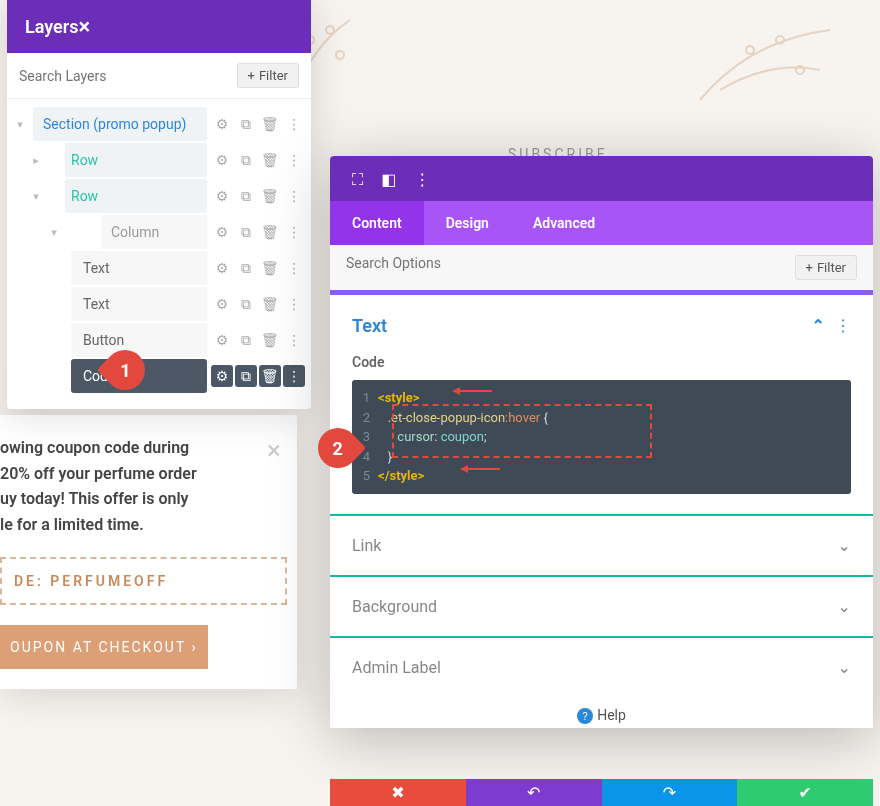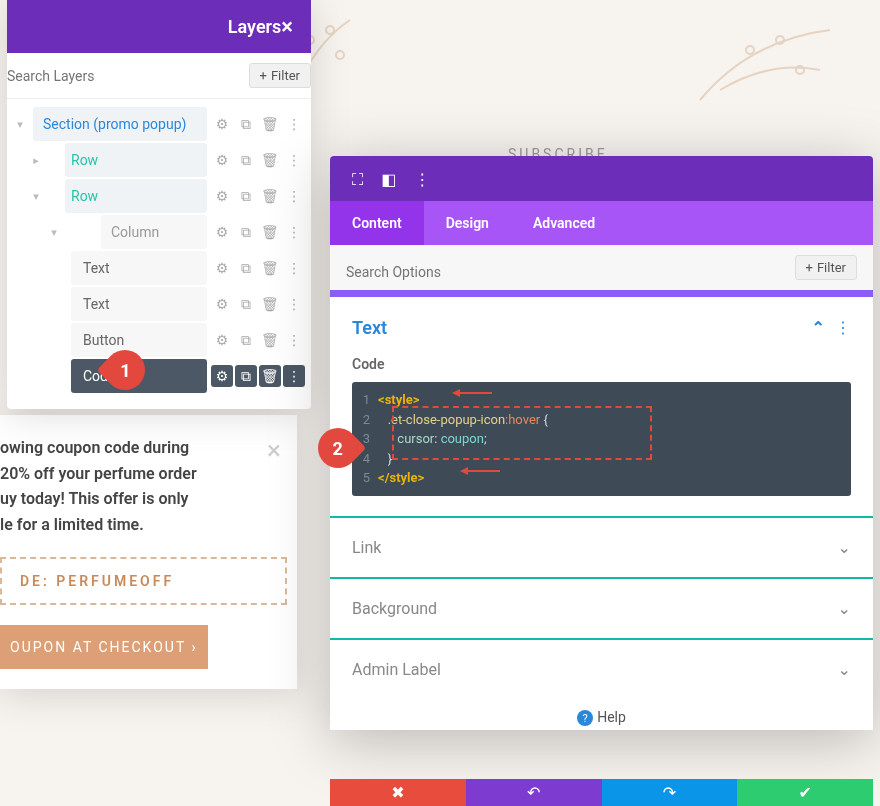--- a/index.html
+++ b/index.html
@@ -4,60 +4,60 @@
 <style>
 * { margin: 0; padding: 0; box-sizing: border-box; font-family: -apple-system, BlinkMacSystemFont, "Segoe UI", Roboto, "Open Sans", sans-serif; }
 body { width: 880px; height: 806px; background: #f7f3ef; overflow: hidden; position: relative; }
 
 
 .bg-deco-left { position: absolute; left: 280px; top: 0; width: 100px; height: 120px; opacity: .3; }
 .bg-deco-right { position: absolute; right: 30px; top: 0; width: 180px; height: 120px; opacity: .3; }
 
 
 .layers-panel { position: absolute; left: 7px; top: 0; width: 304px; background: #fff; border-radius: 4px; box-shadow: 0 4px 40px rgba(0,0,0,.15); z-index: 20; }
-.layers-header { background: #6c2eb9; color: #fff; display: flex; justify-content: flex-end; align-items: center; padding: 14px 18px; font-weight: 600; font-size: 18px; }
+.layers-header { background: #6c2eb9; color: #fff; display: flex; justify-content: flex-start; align-items: center; padding: 14px 18px; font-weight: 600; font-size: 18px; }
 .layers-header .close { font-size: 22px; cursor: pointer; }
-.layers-search { display: flex; align-items: center; padding: 10px 0; border-bottom: 1px solid #eee; }
+.layers-search { display: flex; align-items: center; padding: 10px 12px; border-bottom: 1px solid #eee; }
 .layers-search input { flex: 1; border: none; font-size: 14px; color: #888; outline: none; }
 .filter-btn { background: #f1f1f1; border: 1px solid #ddd; border-radius: 3px; padding: 4px 10px; font-size: 13px; color: #555; display: flex; align-items: center; gap: 4px; cursor: pointer; }
 .tree { padding: 6px 6px 14px 6px; }
 .tree-row { display: flex; align-items: center; height: 34px; margin: 2px 0; }
 .tree-label { flex: 1; display: flex; align-items: center; padding-left: 6px; font-size: 14px; border-radius: 3px; height: 100%; }
 .tree-label.section { color: #2b87da; background: #f0f3f6; margin-left: 6px; padding-left: 10px; }
 .tree-label.row { color: #29c4a9; background: #f0f3f6; margin-left: 22px; }
 .tree-label.column { color: #999; background: #f7f7f7; margin-left: 40px; padding-left: 10px; }
 .tree-label.module { color: #666; background: #f7f7f7; margin-left: 58px; padding-left: 12px; }
 .tree-label.code-active { background: #4c5866; color: #fff; margin-left: 58px; padding-left: 12px; }
 .tree-arrow { width: 14px; color: #bbb; font-size: 11px; text-align: center; }
 .tree-actions { display: flex; gap: 2px; margin-left: 4px; }
 .ta { width: 22px; height: 22px; display: flex; align-items: center; justify-content: center; color: #aaa; font-size: 14px; border-radius: 3px; cursor: pointer; }
 .ta.dark { background: #4c5866; color: #fff; }
 
 
 .popup-preview { position: absolute; left: 0; top: 415px; width: 297px; background: #fff; padding: 20px 10px 20px 0; box-shadow: 0 4px 40px rgba(0,0,0,.15); z-index: 10; }
 .popup-preview .close-x { position: absolute; right: 16px; top: 20px; color: #ccc; font-size: 26px; cursor: pointer; }
 .popup-preview h1 { font-family: Georgia, serif; font-size: 40px; font-weight: 400; color: #222; margin: 30px 0 24px 0; }
 .popup-preview p { color: #444; font-size: 16px; line-height: 1.6; font-weight: 600; }
-.coupon-box { border: 2px dashed #d9b89a; padding: 14px 18px; margin: 20px 0; color: #c88a5a; letter-spacing: 3px; font-weight: 600; font-size: 14px; }
+.coupon-box { border: 2px dashed #d9b89a; padding: 14px 12px; margin: 20px 0; color: #c88a5a; letter-spacing: 3px; font-weight: 600; font-size: 14px; }
 .cta-btn { background: #dd9f75; color: #fff; padding: 14px 10px; font-size: 14px; letter-spacing: 2px; display: inline-block; }
 
 
 .subscribe-label { position: absolute; left: 508px; top: 146px; color: #999; letter-spacing: 3px; font-size: 14px; }
 
 
 .code-modal { position: absolute; left: 330px; top: 156px; width: 543px; background: #fff; box-shadow: 0 10px 60px rgba(0,0,0,.25); z-index: 30; border-radius: 4px 4px 0 0; overflow: hidden; }
 .code-header { background: #6c2eb9; color: #fff; padding: 14px 18px 12px 22px; display: flex; justify-content: space-between; align-items: flex-start; }
 .code-header-left h2 { font-size: 19px; font-weight: 600; margin-bottom: 4px; }
 .code-header-left .preset { font-size: 13px; color: #d9c9f2; }
 .code-header-icons { display: flex; gap: 18px; align-items: center; color: #fff; }
 .code-header-icons span { cursor: pointer; font-size: 16px; }
 .code-tabs { background: #a855f7; display: flex; }
 .code-tab { padding: 14px 22px; color: #fff; font-size: 14px; font-weight: 600; cursor: pointer; }
 .code-tab.active { background: #9333ea; }
-.code-search { display: flex; align-items: flex-end; padding: 10px 16px; border-bottom: 7px solid #8b5cf6; background: #f7f7f7; }
+.code-search { display: flex; align-items: flex-start; padding: 10px 16px; border-bottom: 5px solid #8b5cf6; background: #f7f7f7; }
 .code-search input { flex: 1; border: none; font-size: 14px; color: #888; outline: none; background: transparent; }
 .code-body { padding: 20px 22px; }
 .section-title-row { display: flex; justify-content: space-between; align-items: center; margin-bottom: 18px; }
 .section-title { color: #2b87da; font-size: 18px; font-weight: 600; }
 .section-collapse { display: flex; gap: 10px; align-items: center; color: #2b87da; }
 .code-label { color: #666; font-size: 14px; font-weight: 600; margin-bottom: 10px; }
 .code-editor { background: #3e4b56; border-radius: 3px; padding: 8px 0; font-family: Consolas, Menlo, monospace; font-size: 13px; line-height: 1.5; position: relative; }
 .code-line { display: flex; }
 .code-gutter { width: 26px; text-align: right; color: #7a8a99; padding-right: 8px; user-select: none; }
 .code-text { color: #c5d6e0; white-space: pre; }

